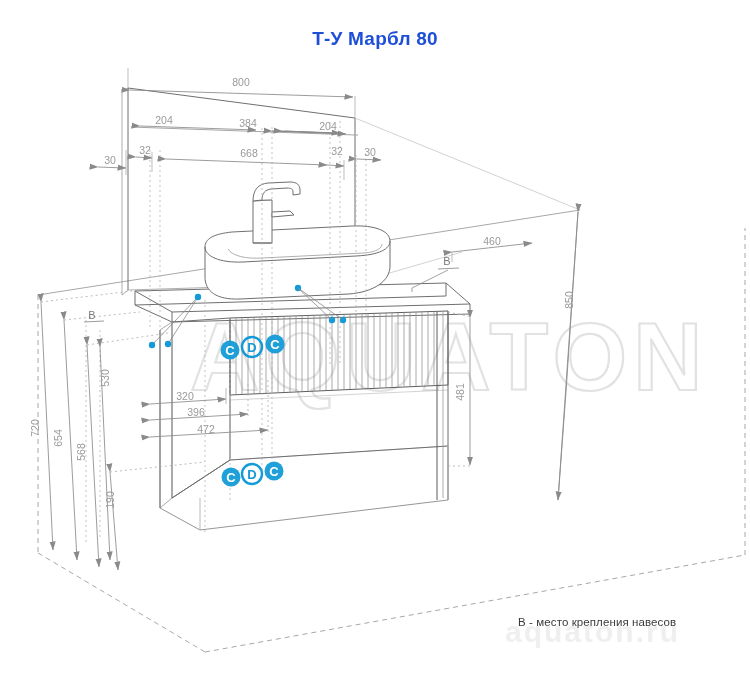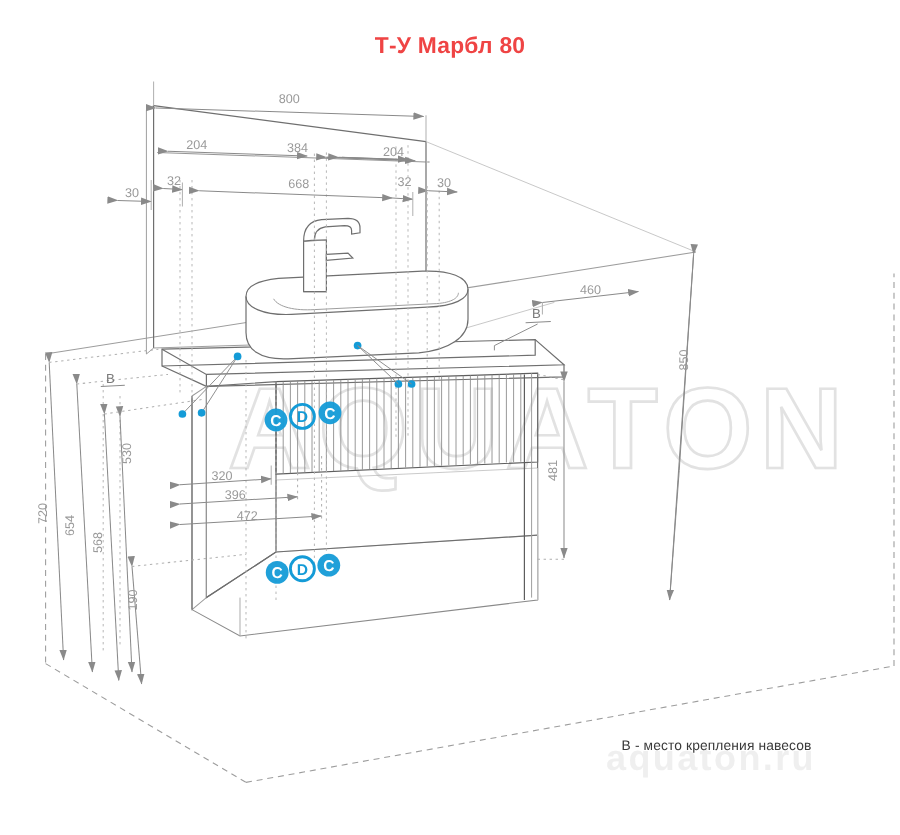--- a/index.html
+++ b/index.html
@@ -18,21 +18,21 @@
     overflow: hidden;
   }
   #title {
     position: absolute;
     left: 0;
     top: 28px;
     width: 750px;
     text-align: center;
     font-size: 19px;
     font-weight: bold;
-    color: #ef4444;
+    color: #1d4ed8;
     letter-spacing: 0.2px;
   }
   #drawing {
     position: absolute;
     left: 0;
     top: 0;
     width: 750px;
     height: 696px;
   }
   #legend {

